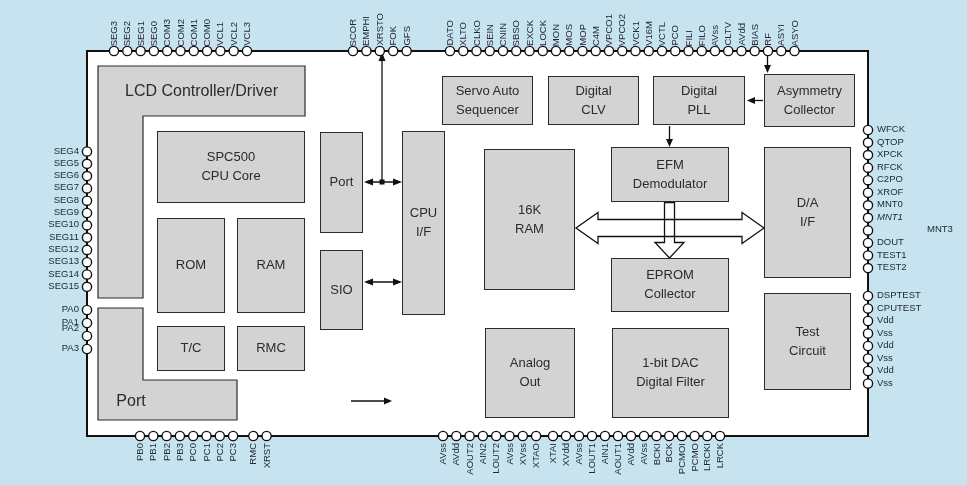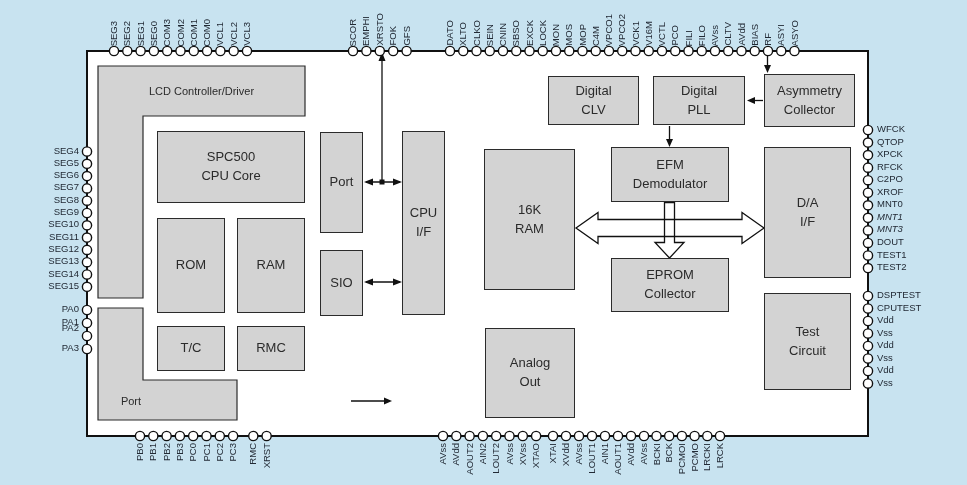--- a/index.html
+++ b/index.html
@@ -22,21 +22,21 @@
     background:#d3d3d3;
     border:1px solid #2b2b2b;
     display:flex;flex-direction:column;
     align-items:center;justify-content:center;
     font-size:13px;line-height:1.45;color:#2b2b2b;
     text-align:center;box-sizing:border-box;
   }
   .blk-label{
     position:absolute;
     display:flex;align-items:center;justify-content:center;
-    font-size:11px;color:#2b2b2b;text-align:center;
+    font-size:16px;color:#2b2b2b;text-align:center;
   }
   .pl{
     position:absolute;
     font-size:9.5px;line-height:10px;
     color:#222a35;white-space:nowrap;
   }
   .pl-t,.pl-b{writing-mode:vertical-rl;transform:rotate(180deg);}
   .pl-l{width:72px;text-align:right;}
   .pl-r{text-align:left;}
 </style>
@@ -202,27 +202,31 @@
   </div>
   <div class="blk" style="left:157px;top:326px;width:68px;height:45px">
     <span>T/C</span>
   </div>
   <div class="blk" style="left:237px;top:326px;width:68px;height:45px">
     <span>RMC</span>
   </div>
   <div class="blk" style="left:320px;top:132px;width:43px;height:101px">
     <span>Port</span>
   </div>
-  <div class="blk" style="left:320px;top:250px;width:43px;height:66px">
+  <div class="blk" style="left:320px;top:250px;width:43px;height:80px">
     <span>SIO</span>
   </div>
   <div class="blk" style="left:402px;top:131px;width:43px;height:184px">
     <span>CPU</span>
     <span>I/F</span>
   </div>
+  <div class="blk" style="left:442px;top:76px;width:91px;height:49px">
+    <span>Servo Auto</span>
+    <span>Sequencer</span>
+  </div>
   <div class="blk" style="left:548px;top:76px;width:91px;height:49px">
     <span>Digital</span>
     <span>CLV</span>
   </div>
   <div class="blk" style="left:653px;top:76px;width:92px;height:49px">
     <span>Digital</span>
     <span>PLL</span>
   </div>
   <div class="blk" style="left:764px;top:74px;width:91px;height:53px">
     <span>Asymmetry</span>
@@ -240,20 +244,24 @@
     <span>D/A</span>
     <span>I/F</span>
   </div>
   <div class="blk" style="left:611px;top:258px;width:118px;height:54px">
     <span>EPROM</span>
     <span>Collector</span>
   </div>
   <div class="blk" style="left:485px;top:328px;width:90px;height:90px">
     <span>Analog</span>
     <span>Out</span>
+  </div>
+  <div class="blk" style="left:612px;top:328px;width:117px;height:90px">
+    <span>1-bit DAC</span>
+    <span>Digital Filter</span>
   </div>
   <div class="blk" style="left:764px;top:293px;width:87px;height:97px">
     <span>Test</span>
     <span>Circuit</span>
   </div>
 
   <div class="blk-label" style="left:98px;top:66px;width:207px;height:50px">LCD Controller/Driver</div>
   <div class="blk-label" style="left:98px;top:384px;width:66px;height:34px">Port</div>
 
 <div class="pl pl-t" style="left: 109px; bottom: 439px;">SEG3</div>
@@ -348,21 +356,21 @@
     <div class="pl pl-l" style="left: 7px; top: 323px;">PA2</div>
     <div class="pl pl-l" style="left: 7px; top: 343px;">PA3</div>
     <div class="pl pl-r" style="left: 877px; top: 124px;">WFCK</div>
     <div class="pl pl-r" style="left: 877px; top: 136.55px;">QTOP</div>
     <div class="pl pl-r" style="left: 877px; top: 149.1px;">XPCK</div>
     <div class="pl pl-r" style="left: 877px; top: 161.65px;">RFCK</div>
     <div class="pl pl-r" style="left: 877px; top: 174.2px;">C2PO</div>
     <div class="pl pl-r" style="left: 877px; top: 186.75px;">XROF</div>
     <div class="pl pl-r" style="left: 877px; top: 199.3px;">MNT0</div>
     <div class="pl pl-r" style="left: 877px; top: 211.85px; font-style: italic;">MNT1</div>
-    <div class="pl pl-r" style="left: 877px; top: 224.4px; font-style: italic;">MNT3</div>
+    <div class="pl pl-r" style="left: 927px; top: 224.4px;">MNT3</div>
     <div class="pl pl-r" style="left: 877px; top: 236.95px;">DOUT</div>
     <div class="pl pl-r" style="left: 877px; top: 249.5px;">TEST1</div>
     <div class="pl pl-r" style="left: 877px; top: 262.05px;">TEST2</div>
     <div class="pl pl-r" style="left: 877px; top: 290px;">DSPTEST</div>
     <div class="pl pl-r" style="left: 877px; top: 302.5px;">CPUTEST</div>
     <div class="pl pl-r" style="left: 877px; top: 315px;">Vdd</div>
     <div class="pl pl-r" style="left: 877px; top: 327.5px;">Vss</div>
     <div class="pl pl-r" style="left: 877px; top: 340px;">Vdd</div>
     <div class="pl pl-r" style="left: 877px; top: 352.5px;">Vss</div>
     <div class="pl pl-r" style="left: 877px; top: 365px;">Vdd</div>

